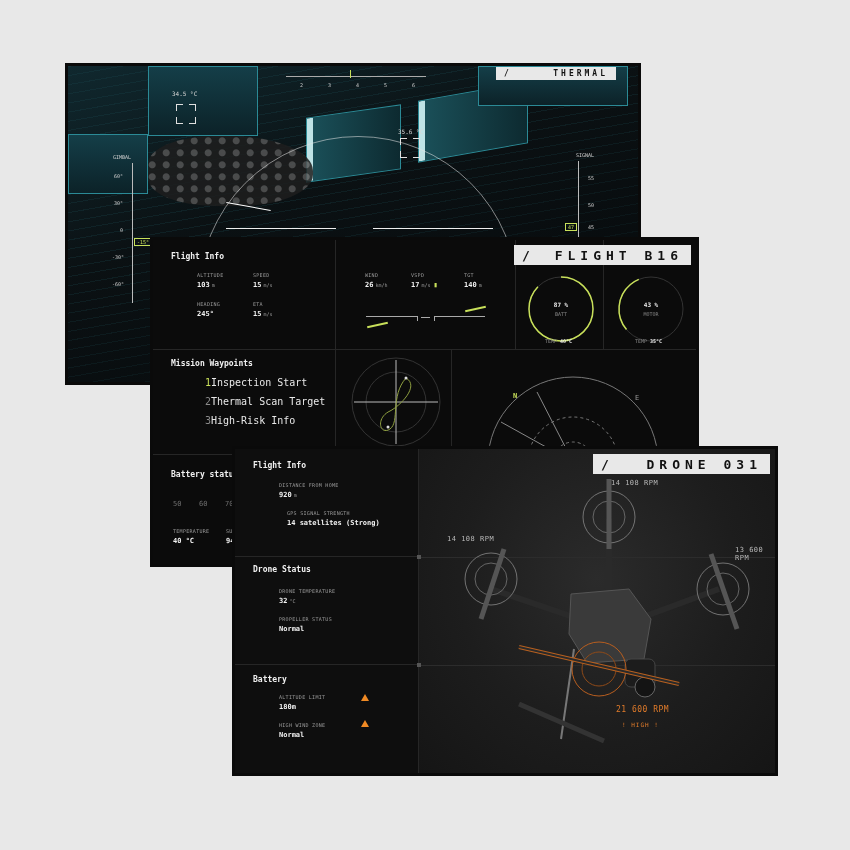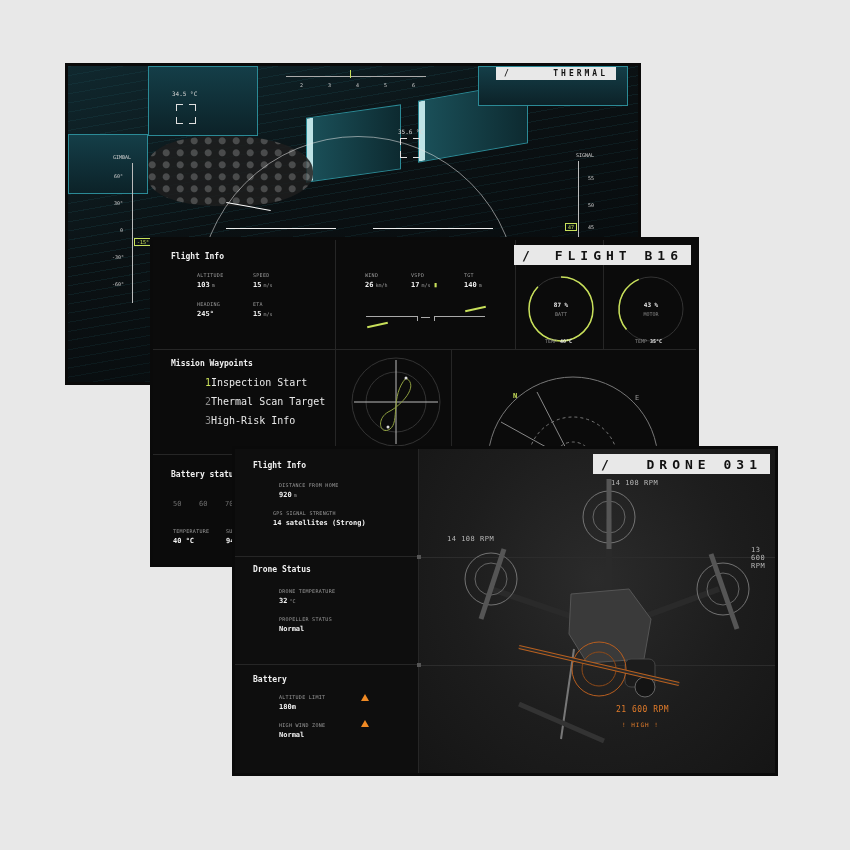--- a/index.html
+++ b/index.html
@@ -230,21 +230,21 @@
   <div class="hgrid" style="left:184px;top:108px;right:0;"></div>
   <div class="hgrid" style="left:184px;top:216px;right:0;"></div>
   <div class="dot-sq" style="left:182px;top:106px;"></div>
   <div class="dot-sq" style="left:182px;top:214px;"></div>
 
   <div class="h-title" style="left:18px;top:12px;">Flight Info</div>
   <div class="kv" style="left:44px;top:33px;">
     <div class="lbl">DISTANCE FROM HOME</div>
     <div class="val"><span>920</span><span class="unit">m</span></div>
   </div>
-  <div class="kv" style="left:38px;top:61px;">
+  <div class="kv" style="left:52px;top:61px;">
     <div class="lbl">GPS SIGNAL STRENGTH</div>
     <div class="val">14 satellites (Strong)</div>
   </div>
 
   <div class="h-title" style="left:18px;top:116px;">Drone Status</div>
   <div class="kv" style="left:44px;top:139px;">
     <div class="lbl">DRONE TEMPERATURE</div>
     <div class="val"><span>32</span><span class="unit">°C</span></div>
   </div>
   <div class="kv" style="left:44px;top:167px;">
@@ -294,16 +294,16 @@
     <line x1="292" y1="105" x2="318" y2="180" stroke="#555" stroke-width="5"></line>
 
     <circle cx="180" cy="220" r="27" fill="none" stroke="#b85e1f" stroke-width="1"></circle>
     <circle cx="180" cy="220" r="17" fill="none" stroke="#8f4a18" stroke-width="1"></circle>
     <line x1="100" y1="198" x2="260" y2="235" stroke="#b8601f" stroke-width="4"></line>
     <line x1="100" y1="198" x2="260" y2="235" stroke="#2a2a2a" stroke-width="2"></line>
   </svg>
 
   <span class="rpm" style="left:376px;top:30px;">14 108 RPM</span>
   <span class="rpm" style="left:212px;top:86px;">14 108 RPM</span>
-  <span class="rpm" style="left:516px;top:97px;">13 600 RPM</span>
+  <span class="rpm" style="left:500px;top:97px;">13 600 RPM</span>
   <span class="rpm hot" style="left:381px;top:256px;">21 600 RPM</span>
   <span class="rpm hot" style="left:387px;top:272px;font-size:6px;letter-spacing:1px;">! HIGH !</span>
 </div>
 
 </body></html>

